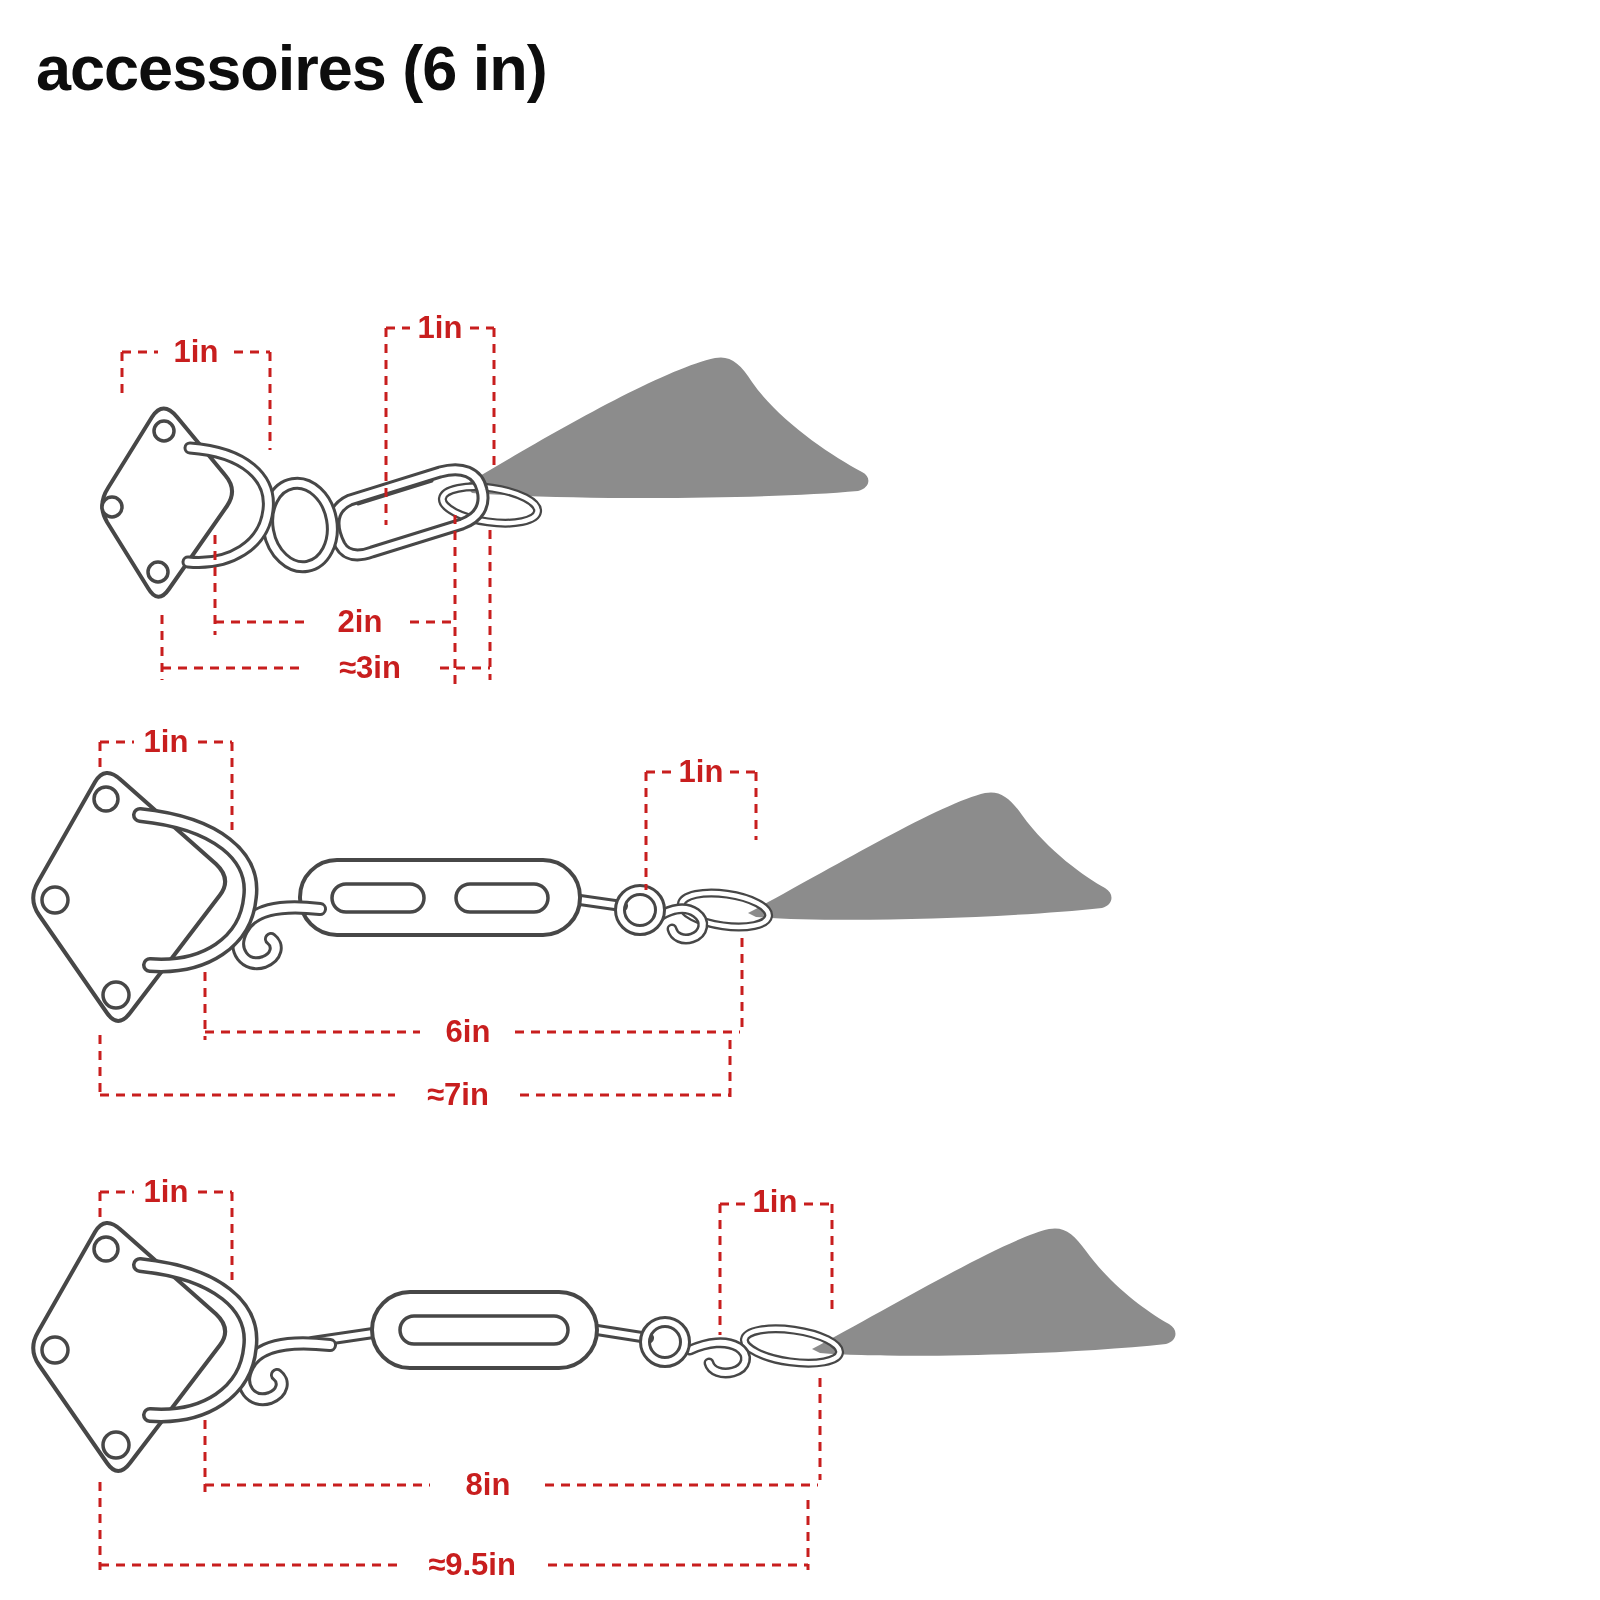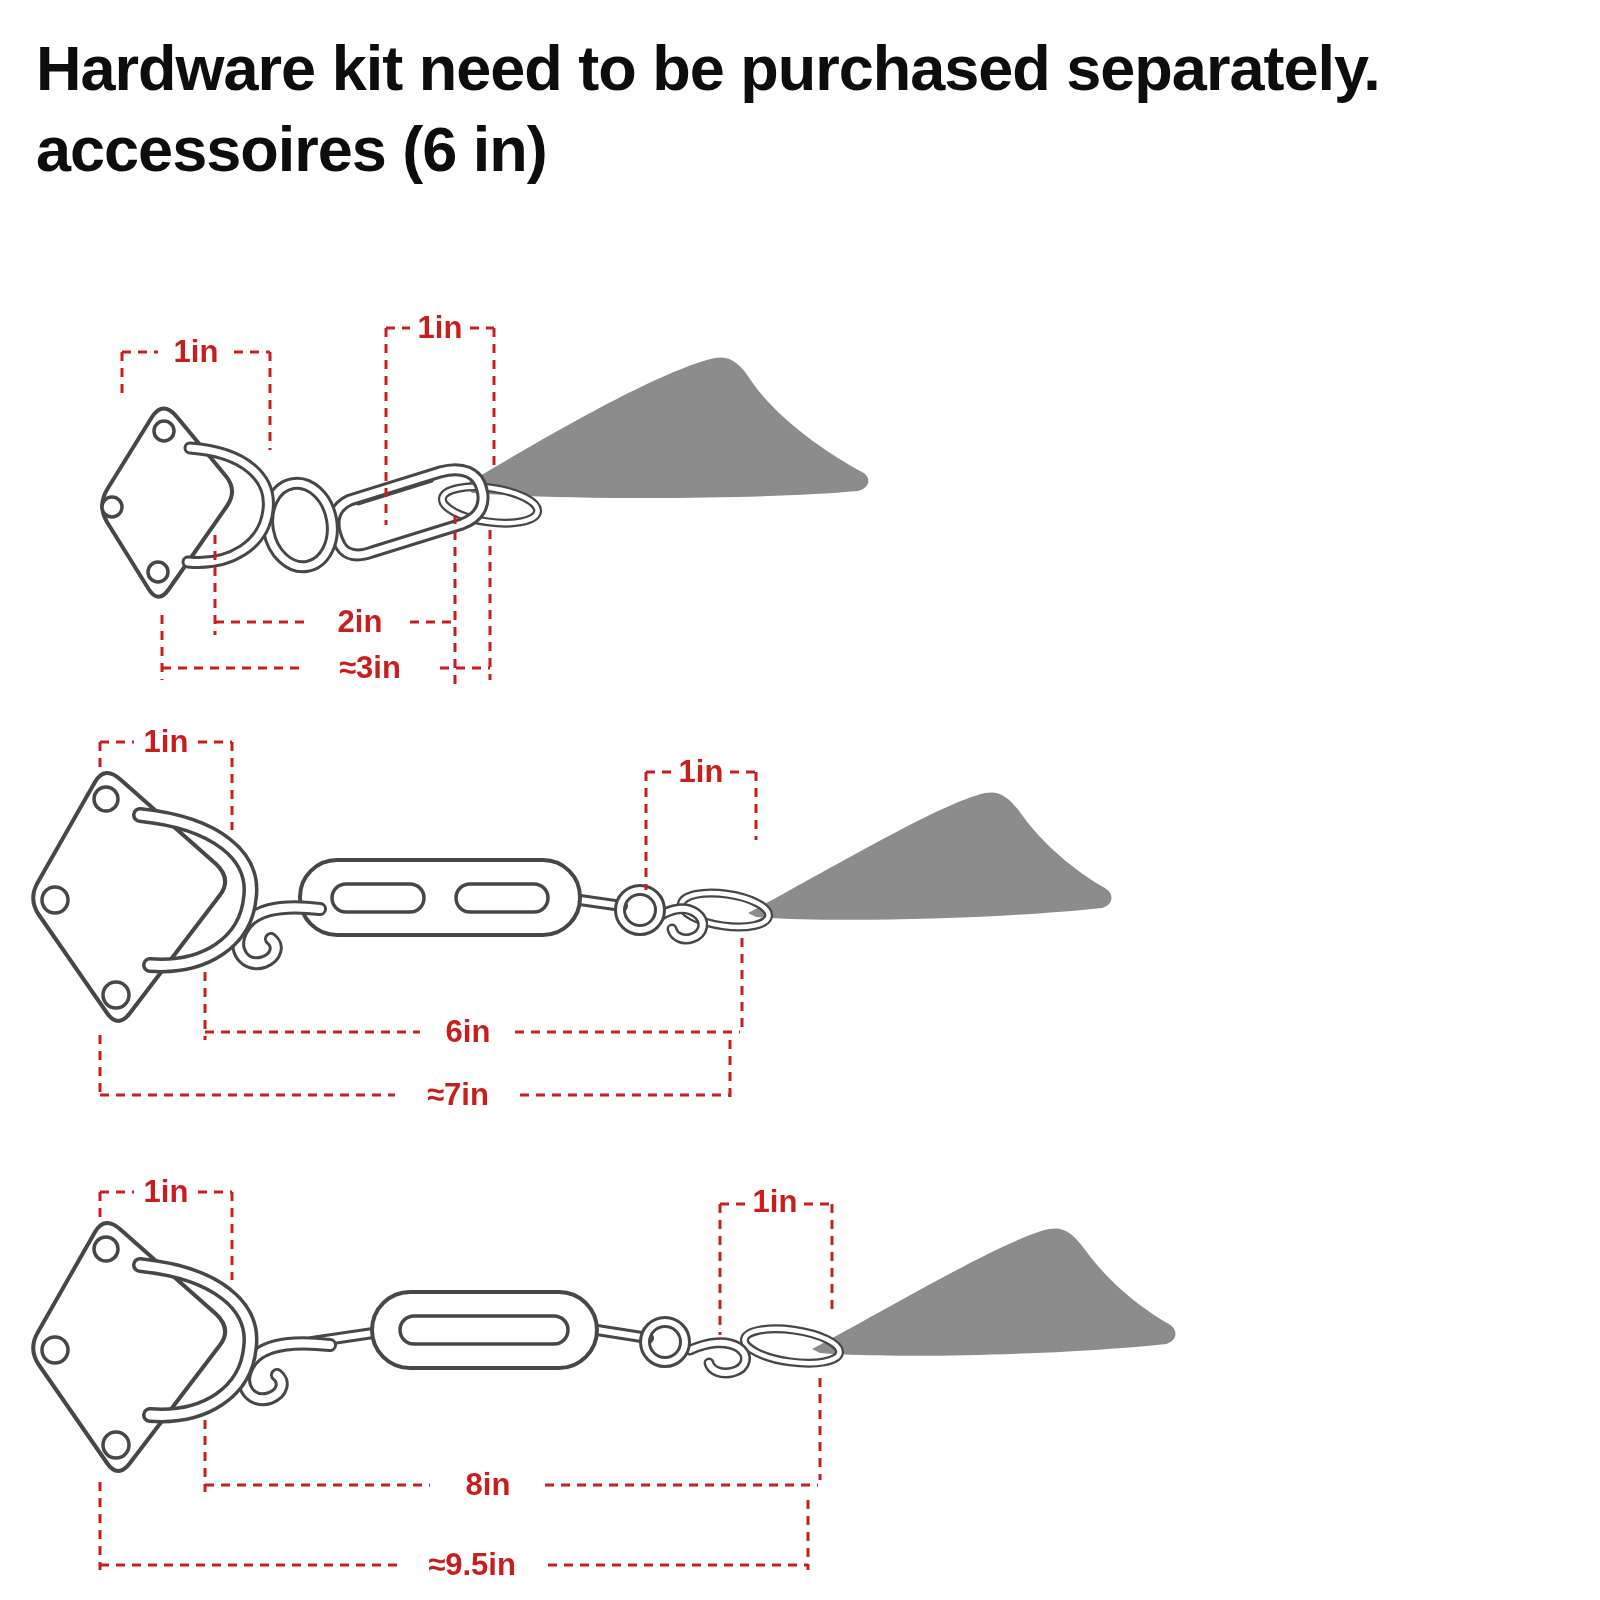--- a/index.html
+++ b/index.html
@@ -25,21 +25,20 @@
     fill:#c81e1e; font-family:"Liberation Sans", sans-serif;
     font-size:31px; font-weight:bold; text-anchor:middle;
   }
 </style>
 </head>
 <body>
 
 <div class="page">
 
   <div class="header">
-    <div>Hardware kit need to be purchased separately.</div>
     <div>accessoires (6 in)</div>
   </div>
 
   <svg class="diagram" style="top:290px;" width="1560" height="400" viewBox="0 0 1560 400">
 
     <g>
       <path class="sail" d="M 465,195 C 540,150 660,80 715,68 C 730,65 740,73 752,92 C 778,130 830,165 862,182 C 872,187 870,198 858,201 C 760,210 560,210 472,203 Z"></path>
     </g>
 
     <g transform="rotate(8 490 215)">

